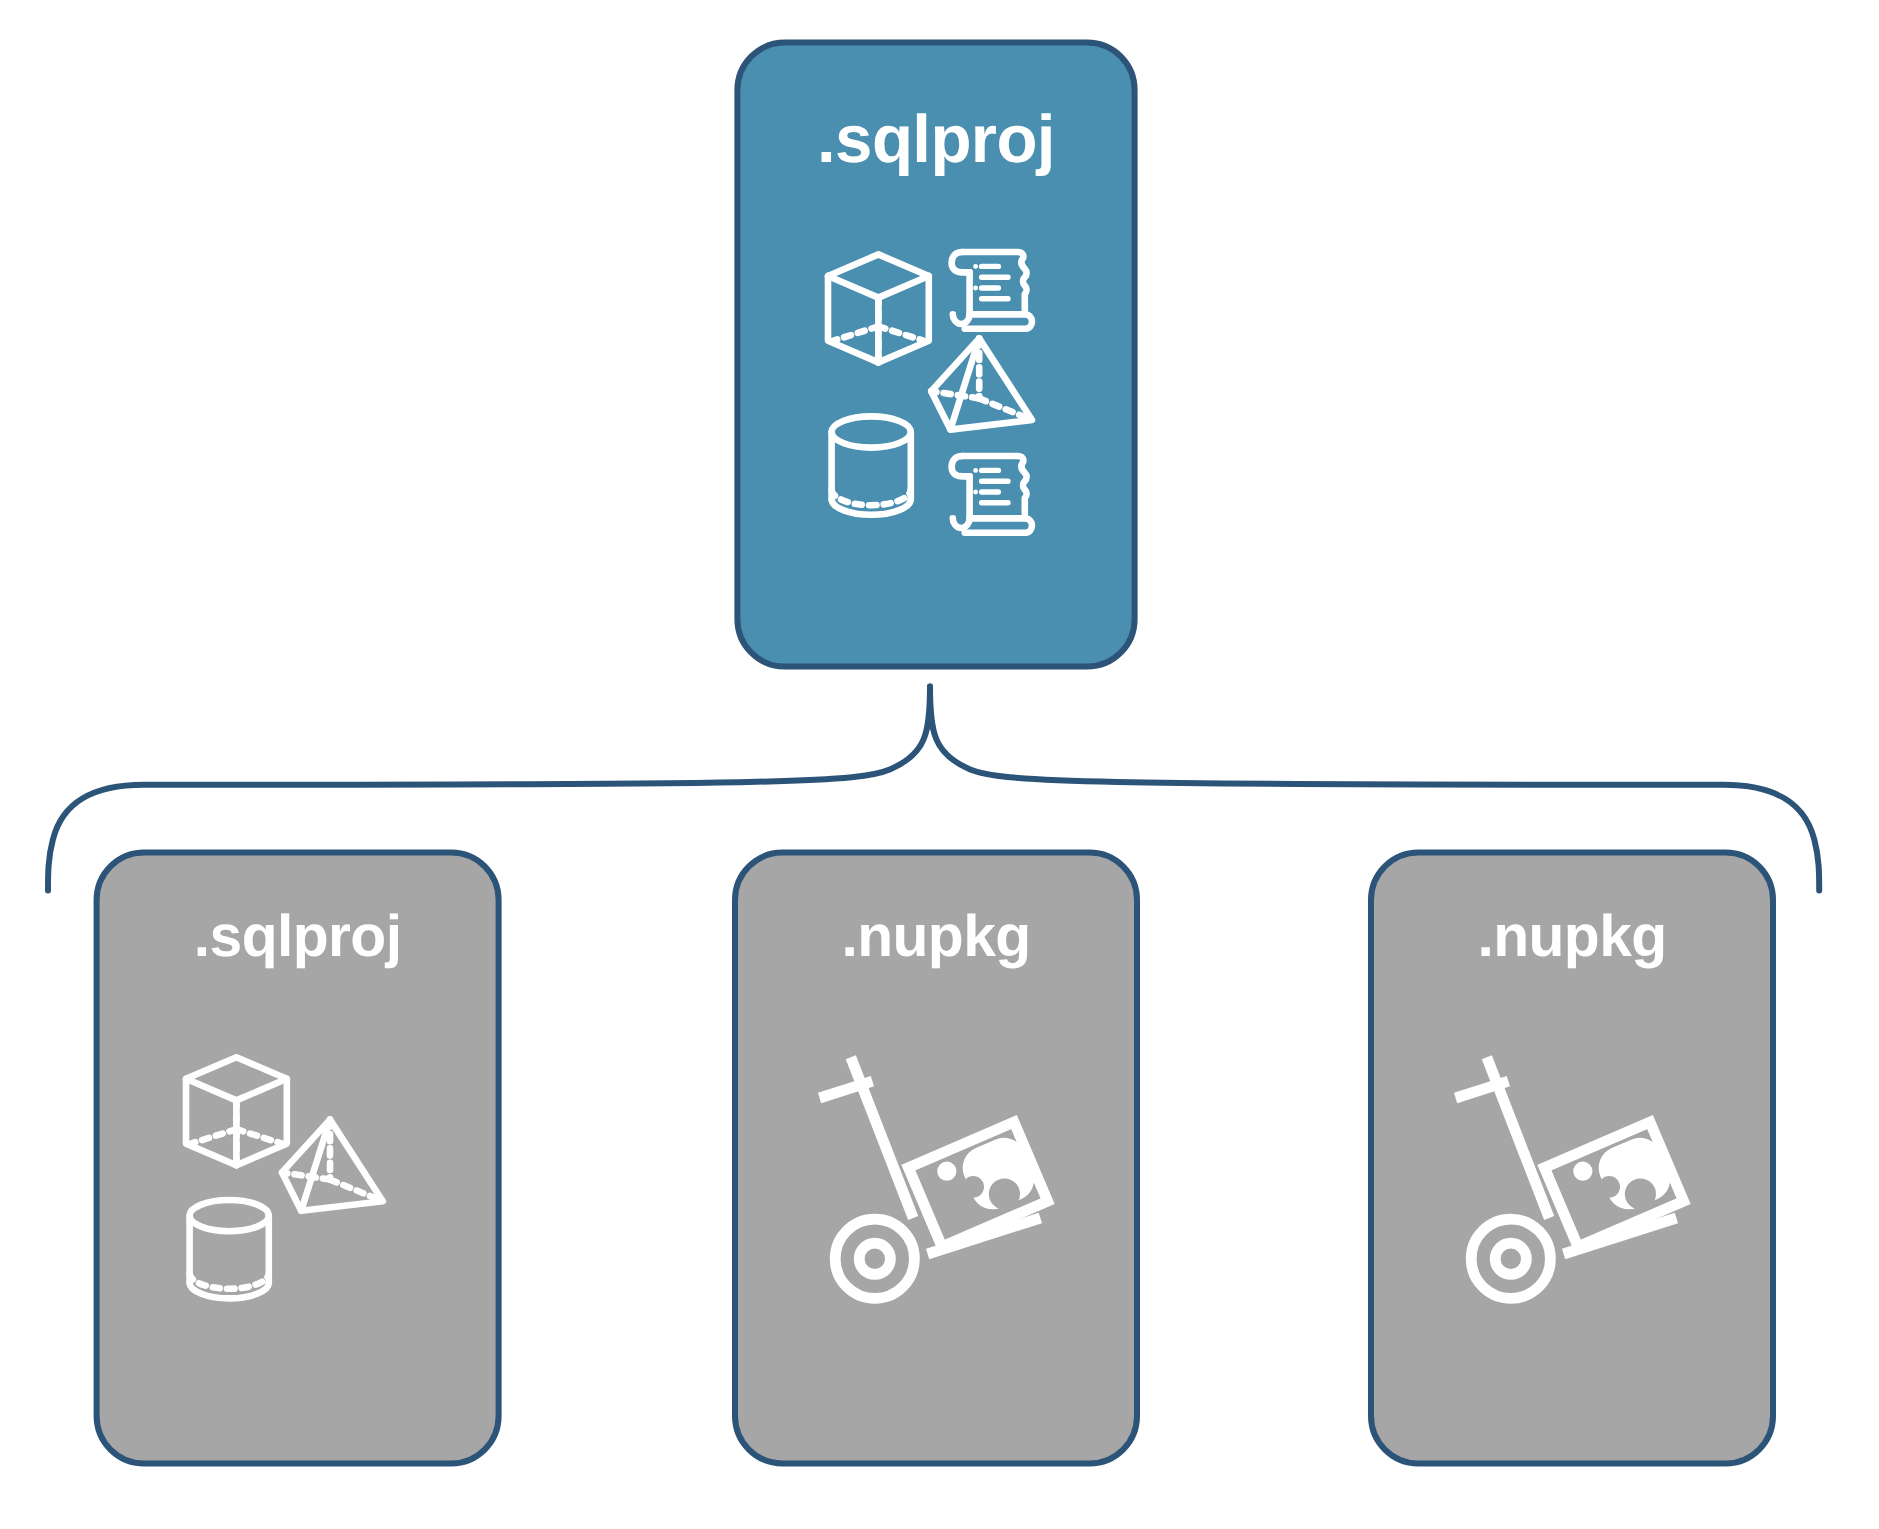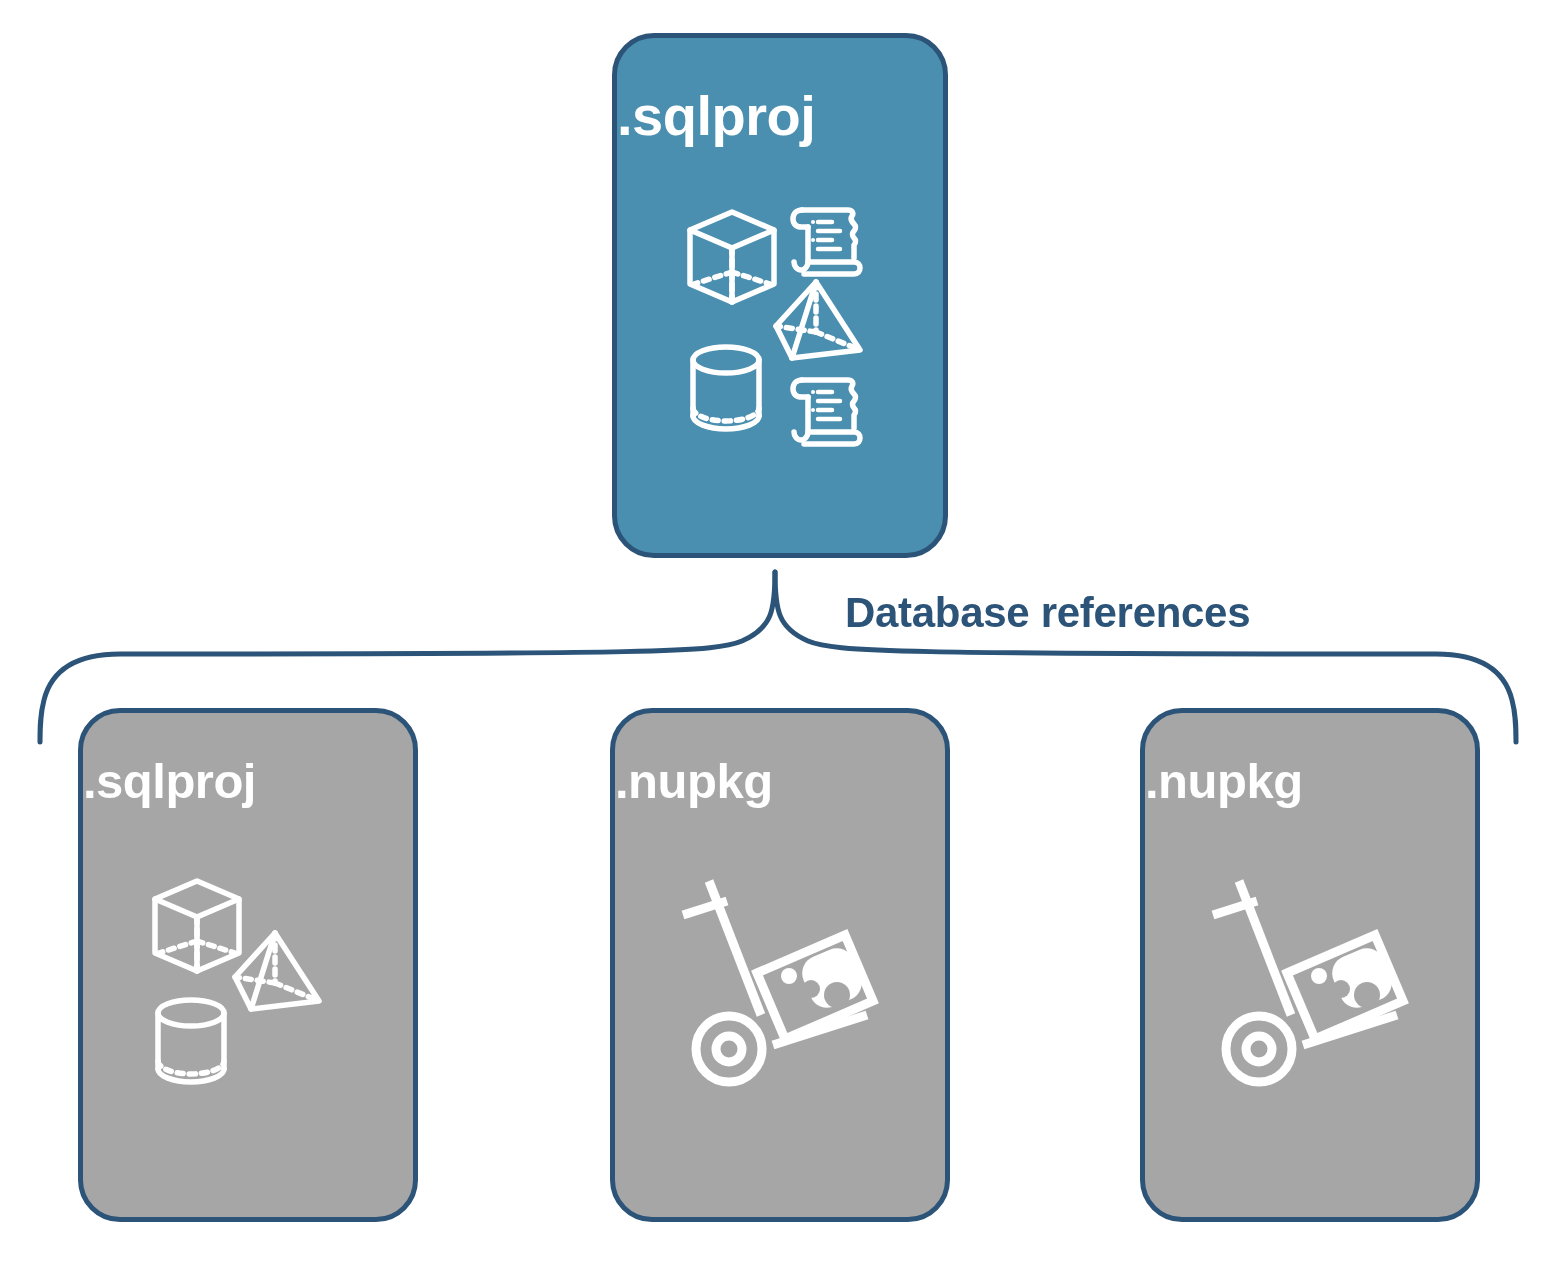--- a/index.html
+++ b/index.html
@@ -22,21 +22,21 @@
     height: 1274px;
   }
 
   .node {
     position: absolute;
     box-sizing: border-box;
     border: 5px solid #2c5378;
     border-radius: 42px;
     display: flex;
     flex-direction: column;
-    align-items: flex-start;
+    align-items: center;
   }
 
   .node-title {
     font-weight: bold;
     color: #ffffff;
     letter-spacing: -0.5px;
     line-height: 1;
     user-select: none;
   }
 
@@ -126,21 +126,20 @@
              C 716 652, 660 654, 120 654
              C 78 654, 52 668, 44 700
              C 40 715, 40 728, 40 742" fill="none" stroke="#2c5378" stroke-width="5" stroke-linecap="round" stroke-linejoin="round"></path>
     <path d="M 775 572
              C 775 610, 778 628, 808 641
              C 834 652, 900 654, 1436 654
              C 1478 654, 1504 668, 1512 700
              C 1516 715, 1516 728, 1516 742" fill="none" stroke="#2c5378" stroke-width="5" stroke-linecap="round" stroke-linejoin="round"></path>
   </svg>
 
-  <div id="brace-label">Database references</div>
 
   <div class="node" id="node-root">
     <div class="node-title">.sqlproj</div>
 
     <div class="icon-wrap">
       <svg viewBox="0 0 200 260">
         <g fill="none" stroke="#ffffff" stroke-width="5.5" stroke-linecap="round" stroke-linejoin="round">
 
           <g transform="translate(6,16)">
             <path d="M 4 20 L 46 2 L 88 20 L 88 74 L 46 92 L 4 74 Z"></path>

